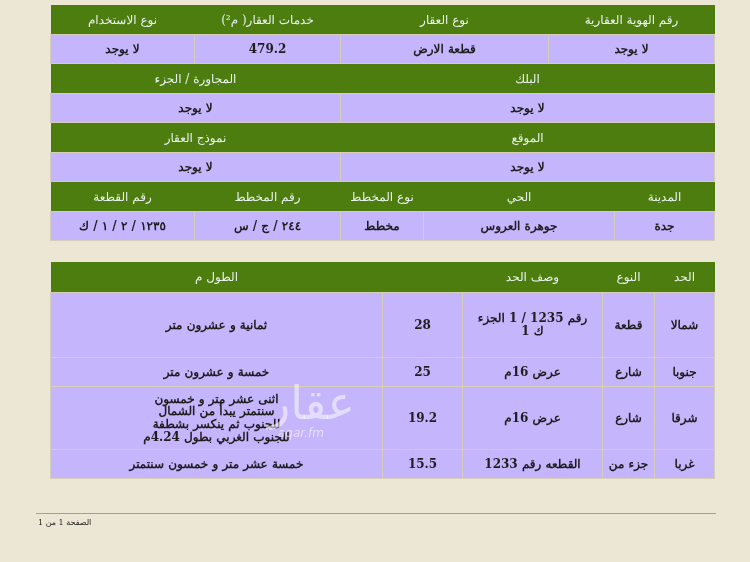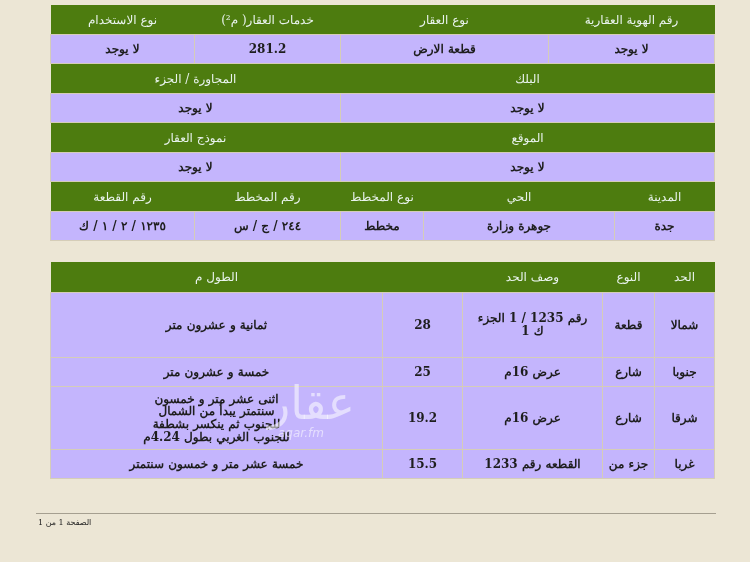--- a/index.html
+++ b/index.html
@@ -63,21 +63,21 @@
     <tbody>
         <tr>
       <th colspan="2">رقم الهوية العقارية</th>
       <th colspan="2">نوع العقار</th>
       <th colspan="1">خدمات العقار( م²)</th>
       <th colspan="1">نوع الاستخدام</th>
     </tr>
     <tr>
       <td colspan="2">لا يوجد</td>
       <td colspan="2">قطعة الارض</td>
-      <td colspan="1" class="num">281.2</td>
+      <td colspan="1" class="num">479.2</td>
       <td colspan="1">لا يوجد</td>
     </tr>
     <tr>
       <th colspan="4">البلك</th>
       <th colspan="2">المجاورة / الجزء</th>
     </tr>
     <tr>
       <td colspan="4">لا يوجد</td>
       <td colspan="2">لا يوجد</td>
     </tr>
@@ -91,21 +91,21 @@
     </tr>
     <tr>
       <th colspan="1">المدينة</th>
       <th colspan="2">الحي</th>
       <th colspan="1">نوع المخطط</th>
       <th colspan="1">رقم المخطط</th>
       <th colspan="1">رقم القطعة</th>
     </tr>
     <tr>
       <td colspan="1">جدة</td>
-      <td colspan="2">جوهرة وزارة</td>
+      <td colspan="2">جوهرة العروس</td>
       <td colspan="1">مخطط</td>
       <td colspan="1">٢٤٤ / ج / س</td>
       <td colspan="1">١٢٣٥ / ٢ / ١ / ك</td>
     </tr>
   </tbody>
     </table>
 
   <table id="bounds">
     <colgroup>
       <col style="width:60px">

